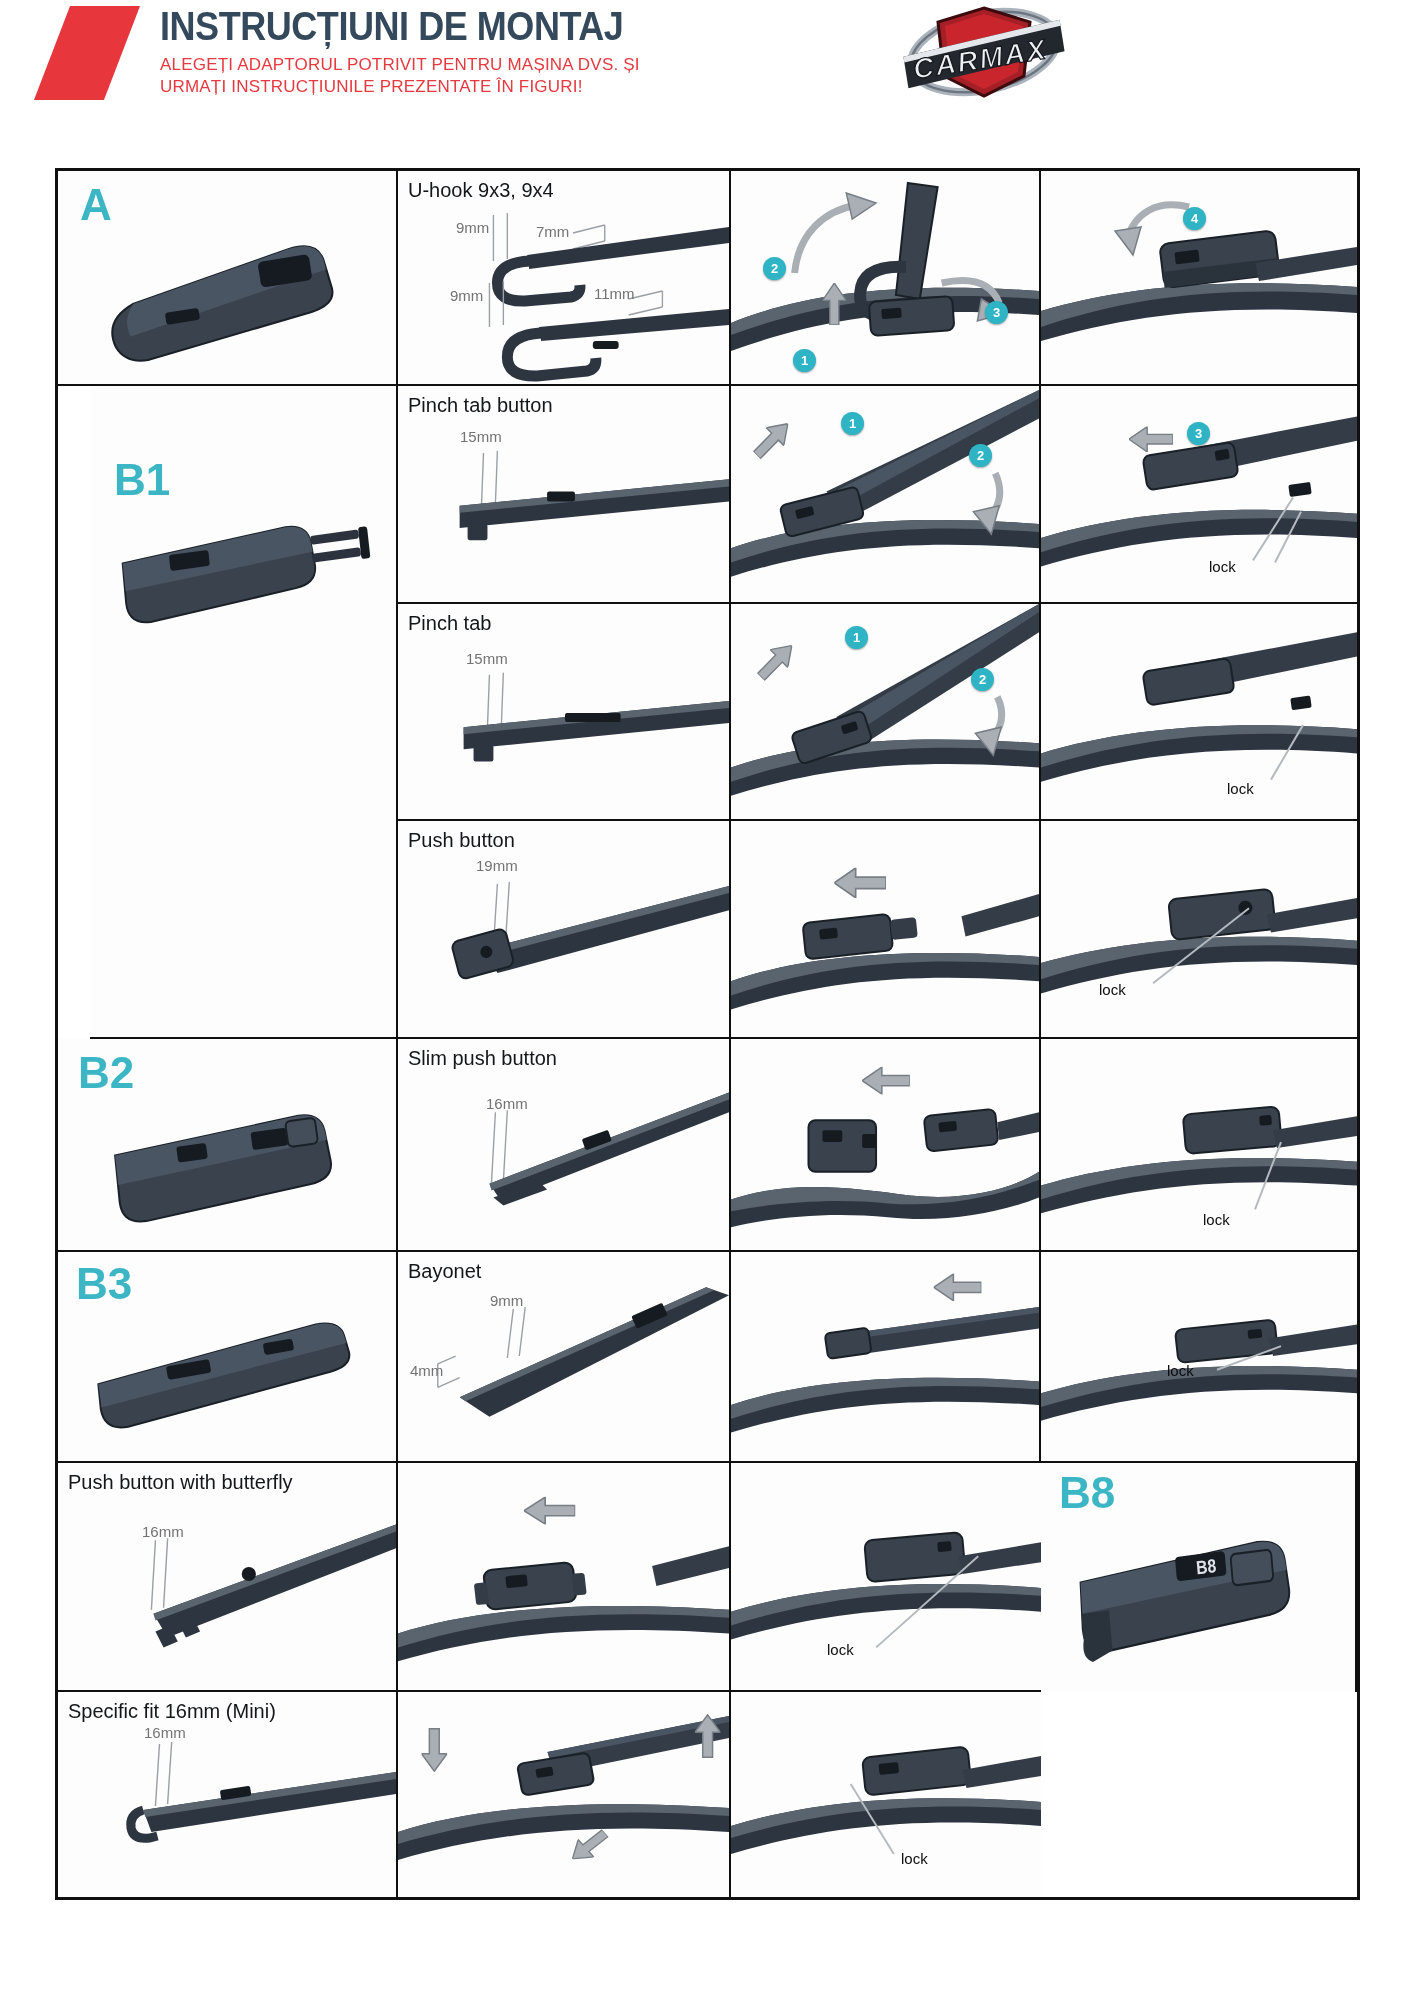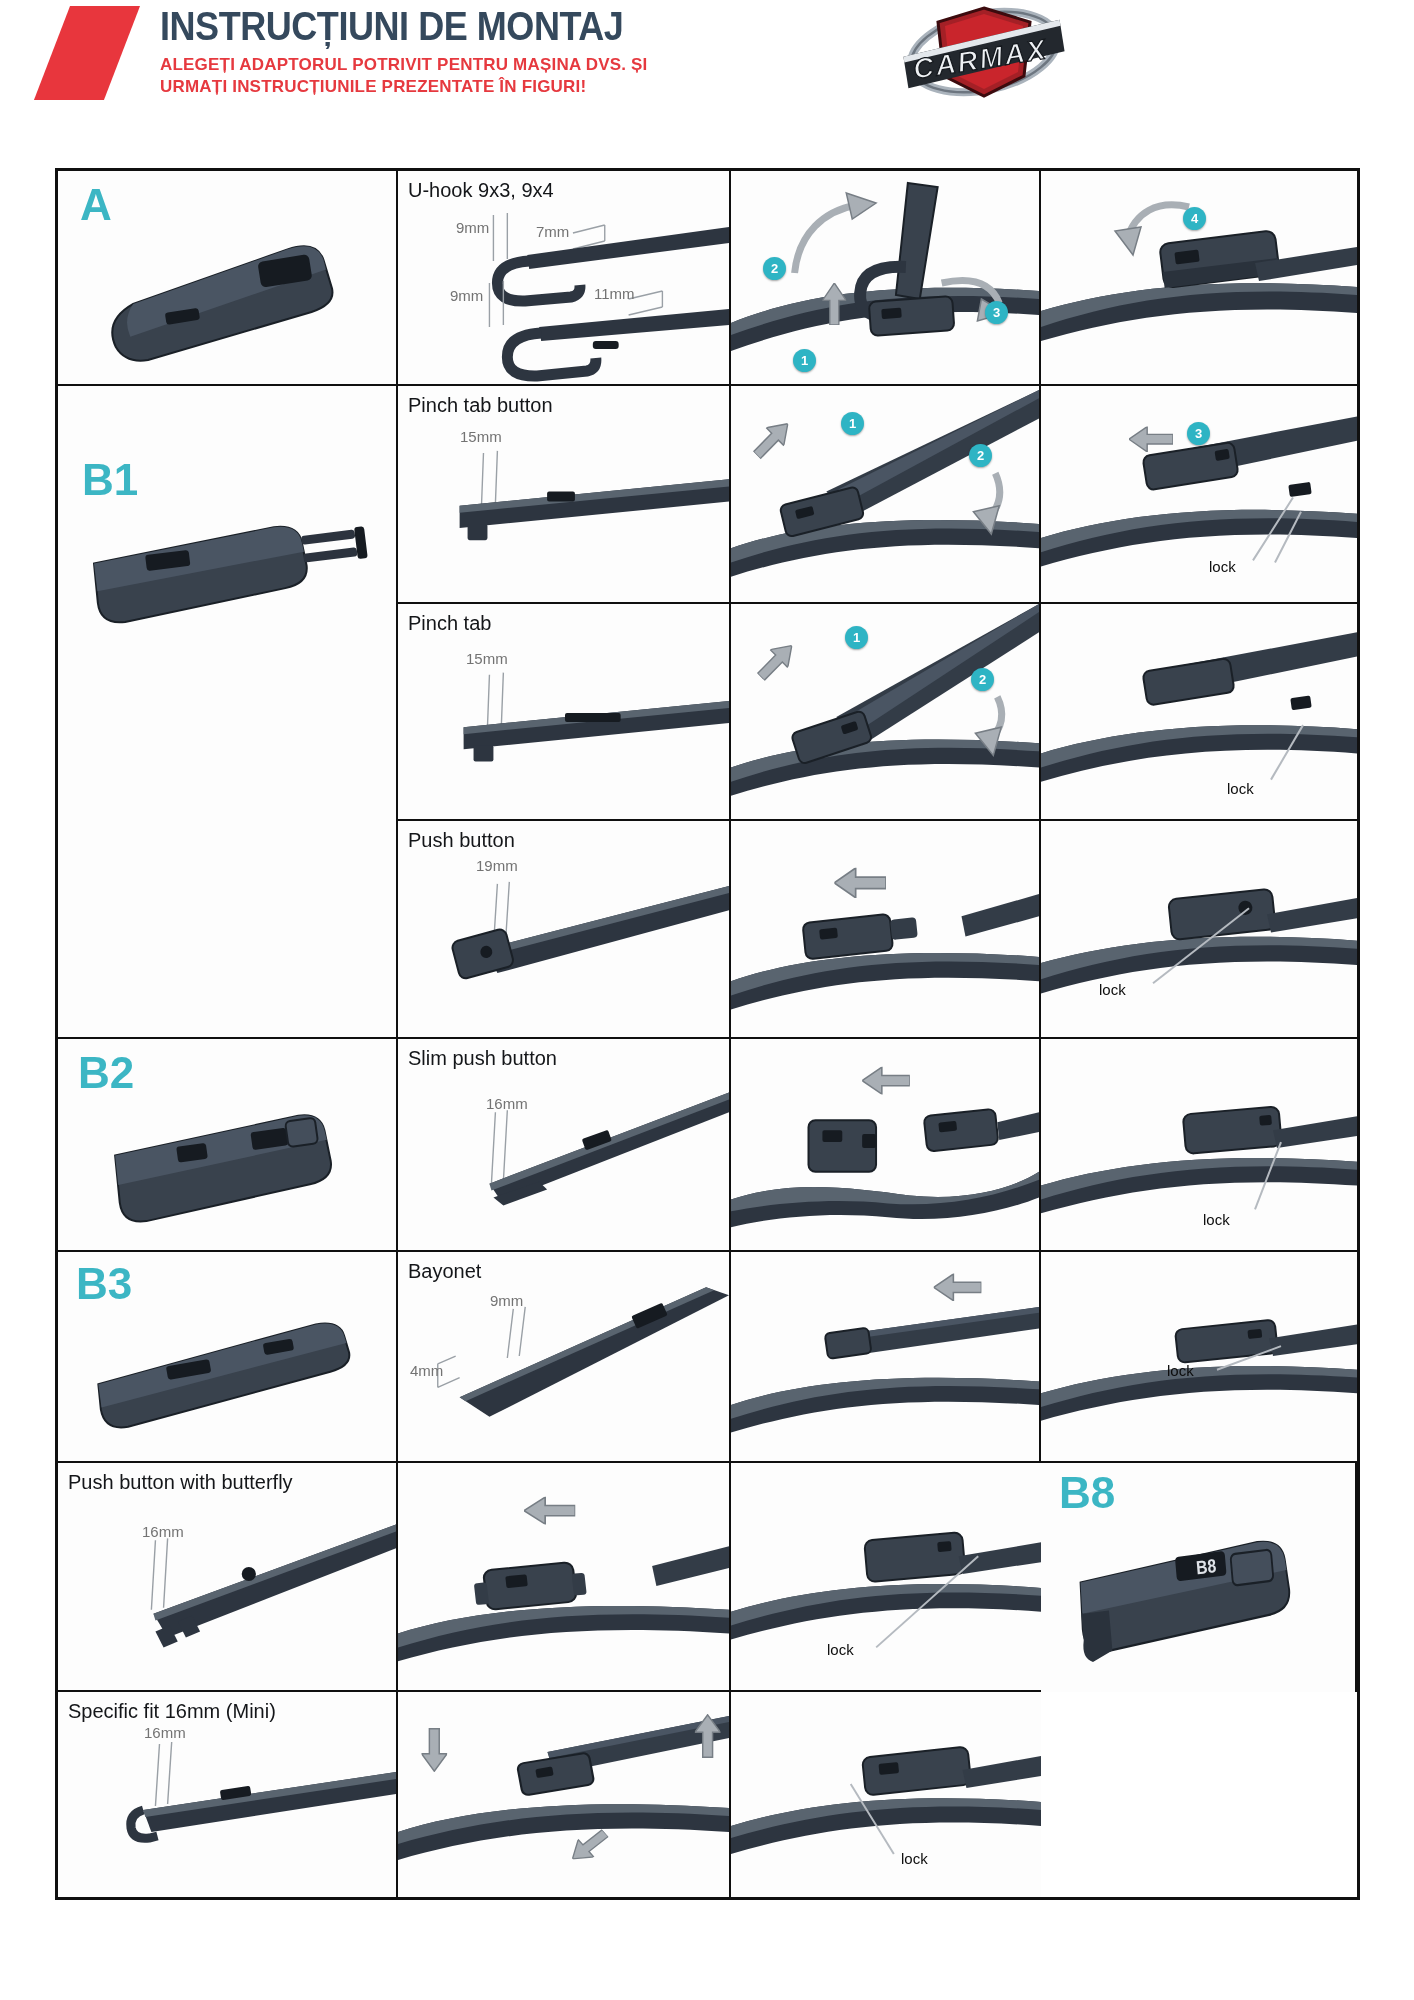--- a/index.html
+++ b/index.html
@@ -1,26 +1,26 @@
 <!DOCTYPE html>
 <html><head>
 <meta charset="utf-8">
 <style>
   html,body{margin:0;padding:0;background:#ffffff;}
   body{width:1414px;height:2000px;position:relative;font-family:"Liberation Sans",sans-serif;color:#16181a;}
   .hdr{position:absolute;left:0;top:0;width:1126px;height:130px;}
   .red-mark{position:absolute;left:52px;top:6px;width:70px;height:94px;background:#e8363d;transform:skewX(-21deg);}
   .title{position:absolute;left:160px;top:4px;margin:0;font-size:40px;font-weight:600;color:#35495d;letter-spacing:-.5px;transform:scaleX(.9);transform-origin:left top;white-space:nowrap;}
-  .subtitle{position:absolute;left:160px;top:54px;font-size:17px;font-weight:700;color:#e6393f;line-height:1.3;letter-spacing:.2px;}
+  .subtitle{position:absolute;left:160px;top:54px;font-size:17px;font-weight:400;color:#e6393f;line-height:1.3;letter-spacing:.2px;}
   .carmax{position:absolute;left:898px;top:2px;width:172px;height:100px;}
   .tbl{position:absolute;left:55px;top:168px;width:1299px;height:1726px;border:3px solid #101010;display:grid;grid-template-columns:340px 333px 310px 316px;grid-template-rows:215px 218px 217px 218px 213px 211px 229px 205px;background:#fff;}
   .cell{position:relative;border-right:2px solid #101010;border-bottom:2px solid #101010;overflow:hidden;background:#fdfdfd;}
   .lc{border-right:none;}
   .lr{border-bottom:none;}
-  .b1span{grid-row:2 / span 3;grid-column:1;}
+  .b1span{grid-row:2 / span 3;grid-column:1;margin-left:32px;}
   .letter{position:absolute;color:#3cb6c4;font-weight:bold;font-size:44px;line-height:1;}
   .type-label{position:absolute;top:8px;left:10px;font-size:20px;color:#141619;white-space:nowrap;}
   .mm{position:absolute;font-size:15px;color:#737373;white-space:nowrap;}
   .badge{position:absolute;width:23px;height:23px;border-radius:50%;background:#2eb4c4;color:#fff;font-size:13px;font-weight:bold;display:flex;align-items:center;justify-content:center;box-shadow:0 1px 2px rgba(0,0,0,.35);}
   .lock{position:absolute;font-size:15px;color:#0c0c0c;}
   .scene{position:absolute;left:0;top:0;width:100%;height:100%;}
   svg .bl{fill:#2d3540;} svg .hl{fill:#59646f;} svg .ad{fill:#39424d;stroke:#1a2027;stroke-width:2px;}
   svg .dk{fill:#161b21;} svg .arm{fill:#333c47;} svg .ln{stroke:#9aa0a6;stroke-width:1.4px;fill:none;}
   svg .lead{stroke:#b5bac0;stroke-width:2px;fill:none;}
   svg .cv{stroke:#a9afb5;stroke-width:7px;fill:none;} svg .ah{fill:#a9afb5;stroke:#777e85;stroke-width:1.5px;}

